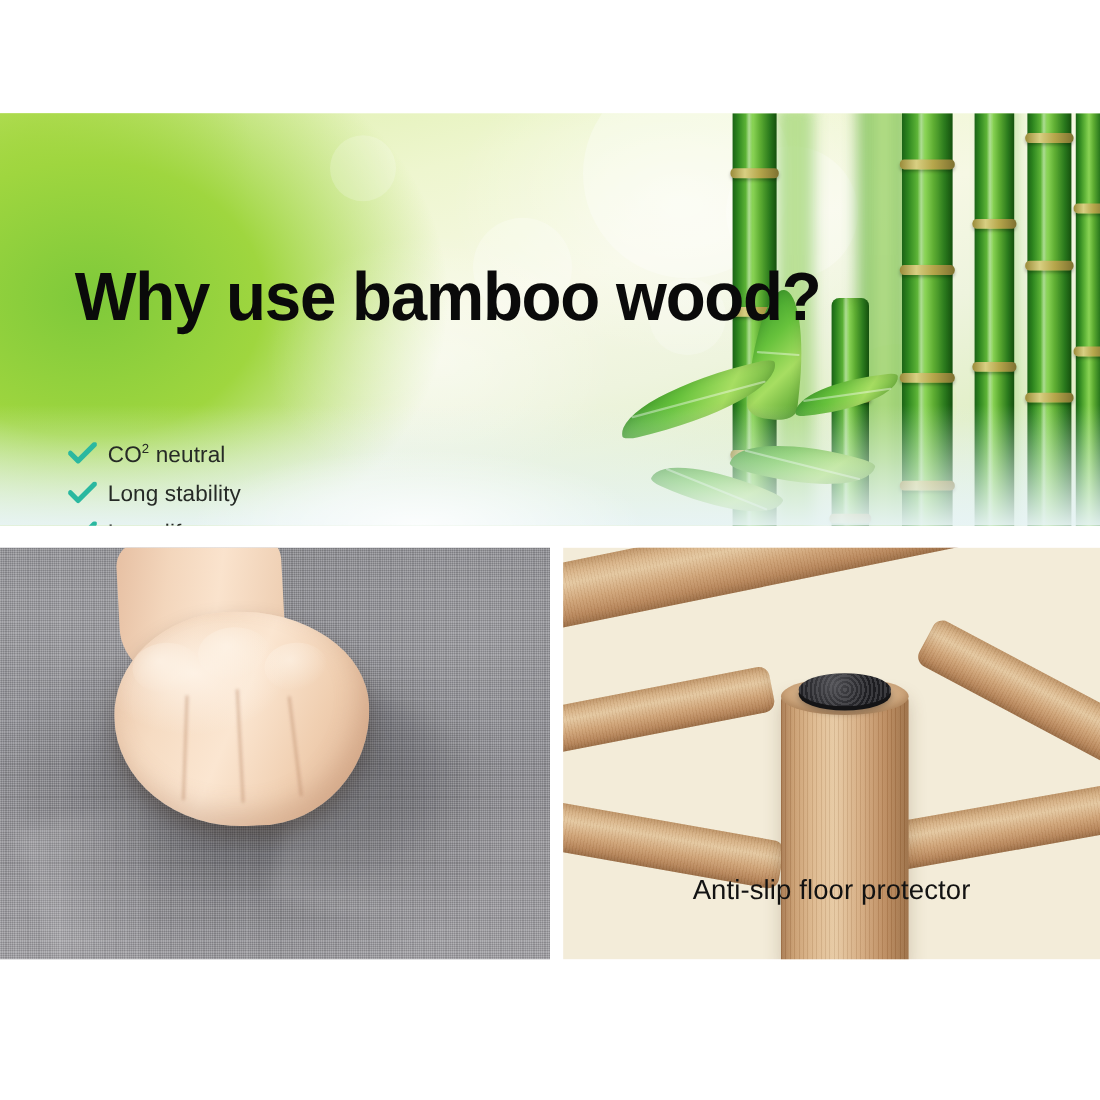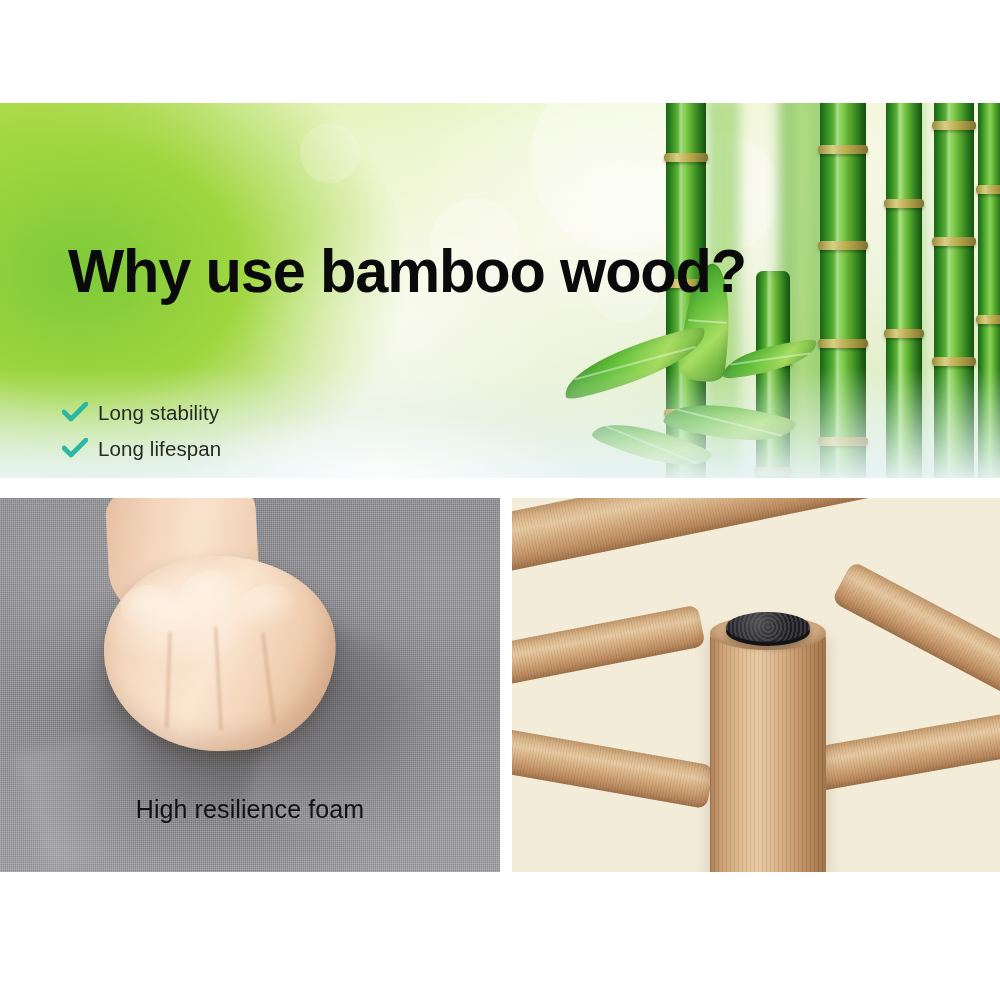--- a/index.html
+++ b/index.html
@@ -215,20 +215,28 @@
       </div>
   </div>
 
   <div class="mist"></div>
   <div class="mist2"></div>
 
   <div id="headline">Why use bamboo wood?</div>
 
   <div id="bullets">
 
+    <div class="bullet">
+      <span class="tick">
+        <svg width="26" height="22" viewBox="0 0 26 22">
+            <path d="M2 10 L9 17 L24 2" fill="none" stroke="#2ab8a0" stroke-width="4.6" stroke-linecap="round" stroke-linejoin="round"></path>
+          </svg>
+      </span>
+      <span class="btxt"><span>CO</span><sup>2</sup><span> neutral</span></span>
+    </div>
 
     <div class="bullet">
       <span class="tick">
         <svg width="26" height="22" viewBox="0 0 26 22">
             <path d="M2 10 L9 17 L24 2" fill="none" stroke="#2ab8a0" stroke-width="4.6" stroke-linecap="round" stroke-linejoin="round"></path>
           </svg>
       </span>
       <span class="btxt">Long stability</span>
     </div>
 
@@ -253,21 +261,20 @@
   <div id="arm"></div>
   <div id="fist">
     <div class="knuckle" style="left:18px;top:26px;width:62px;height:46px;"></div>
     <div class="knuckle" style="left:78px;top:14px;width:66px;height:48px;"></div>
     <div class="knuckle" style="left:138px;top:30px;width:58px;height:44px;"></div>
     <div class="crease" style="left:62px;top:74px;width:3px;height:96px;transform:rotate(4deg);"></div>
     <div class="crease" style="left:112px;top:70px;width:3px;height:104px;transform:rotate(-1deg);"></div>
     <div class="crease" style="left:162px;top:78px;width:3px;height:92px;transform:rotate(-5deg);"></div>
   </div>
 
-  <div class="caption">High resilience foam</div>
 </div>
 
 <div class="panel" id="panel-leg">
   <div id="legwrap">
 
     <div class="bam" id="railTop">
         <div class="grain"></div>
       </div>
     <div class="bam" id="railRight">
         <div class="grain"></div>
@@ -282,13 +289,14 @@
         <div class="grain"></div>
       </div>
 
     <div id="leg">
         <div class="vgrain"></div>
       </div>
     <div id="legTop"></div>
     <div id="pad"></div>
   </div>
 
+  <div class="caption">Anti-slip floor protector</div>
 </div>
 
 </body></html>

